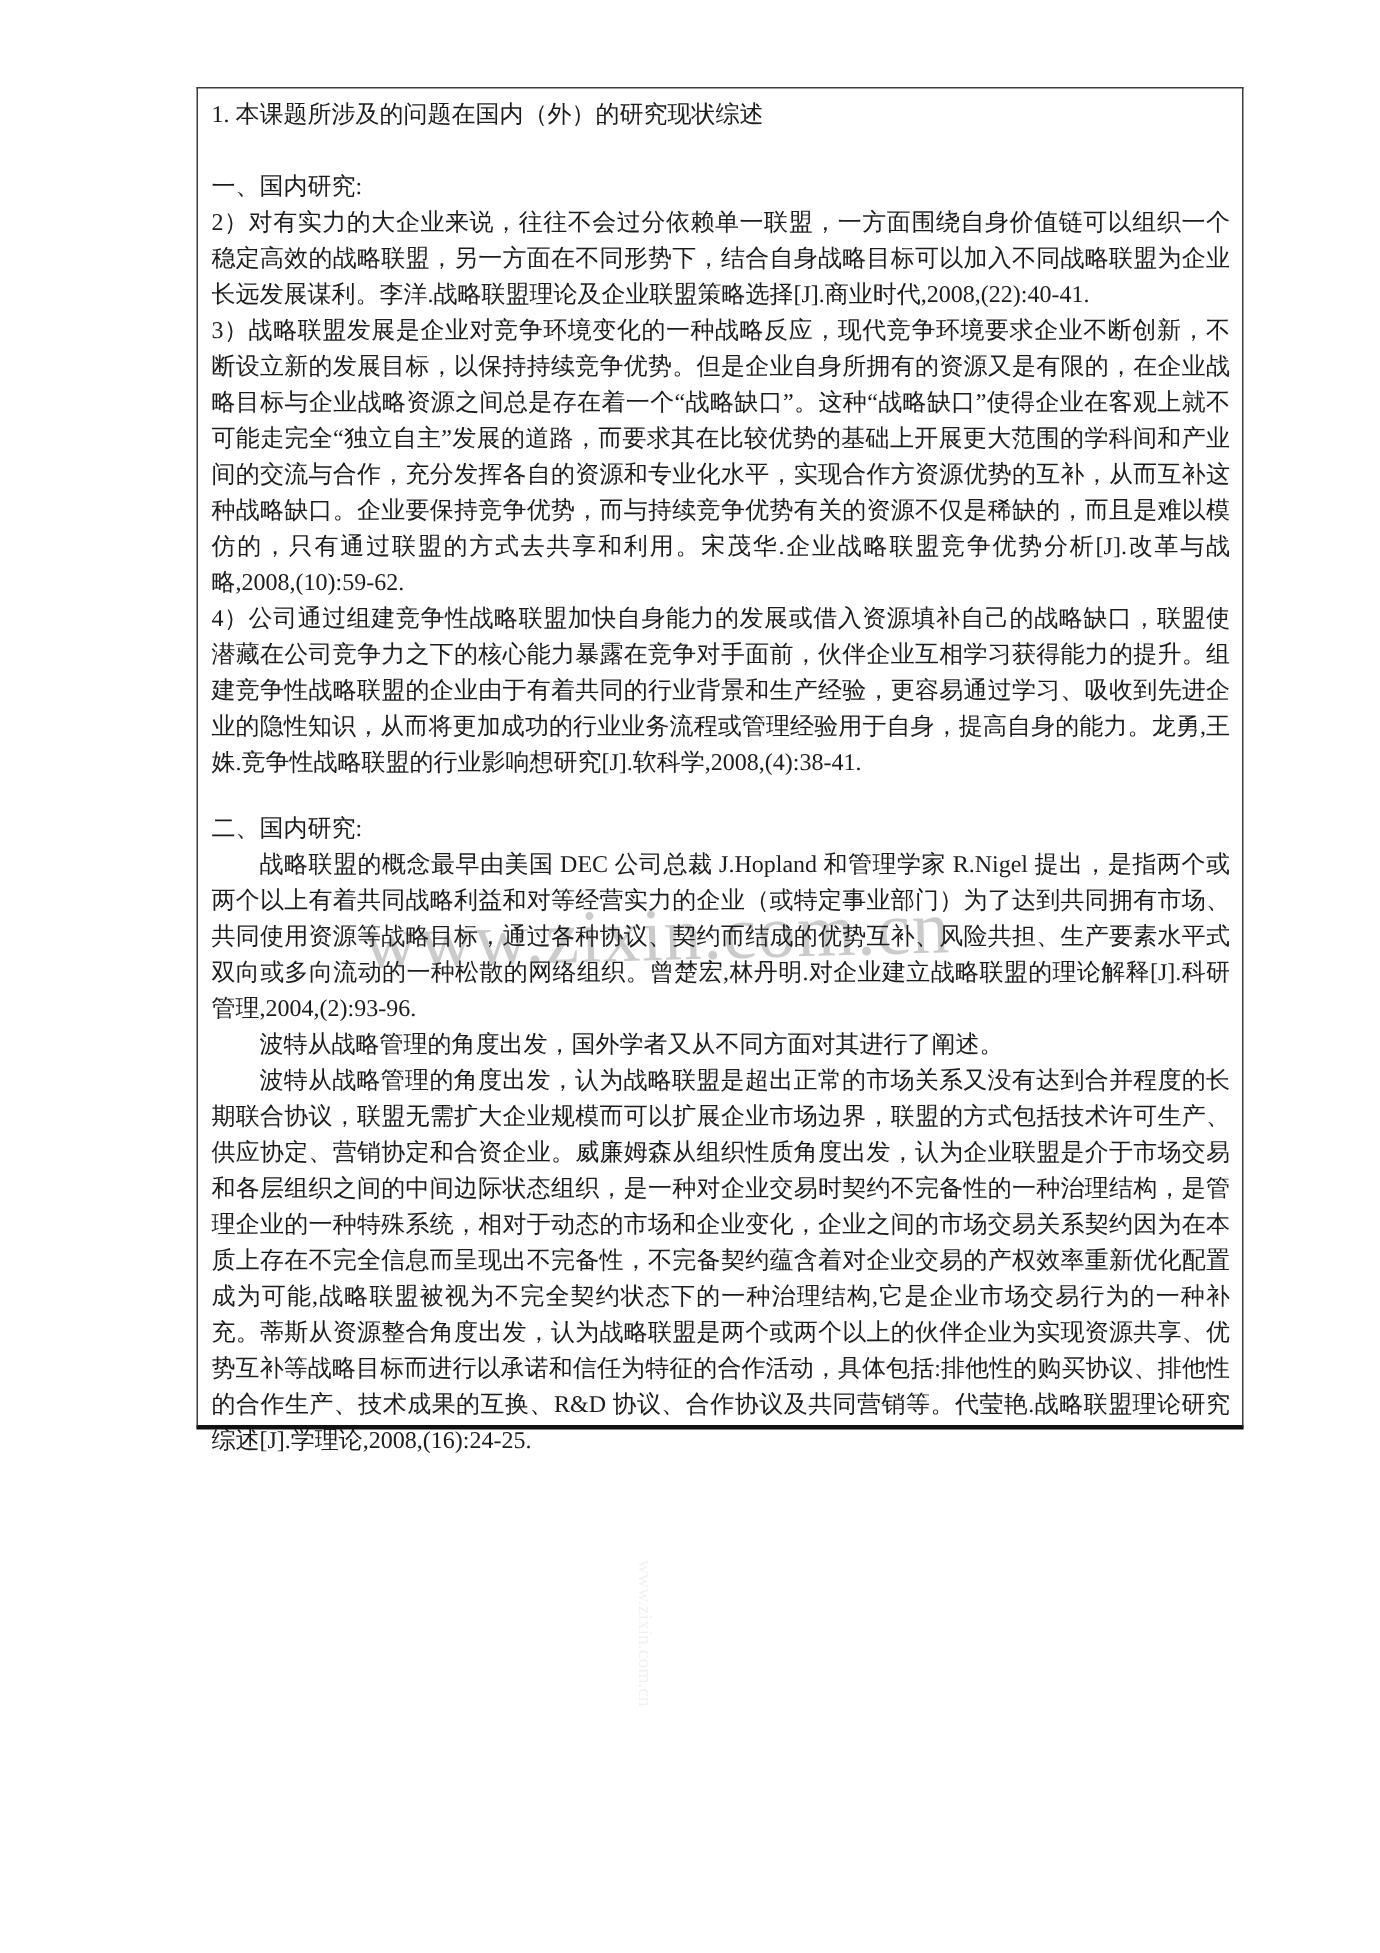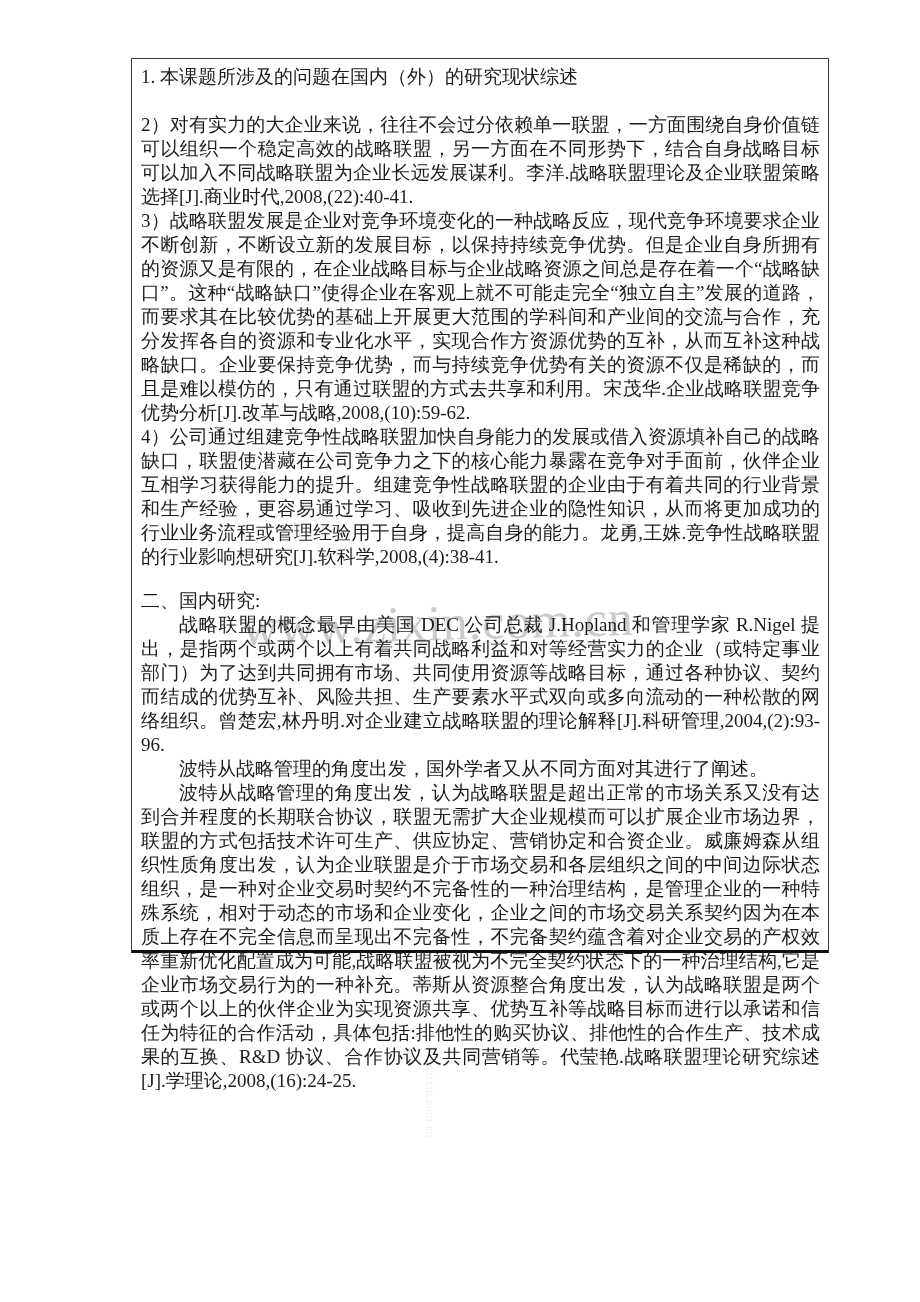--- a/index.html
+++ b/index.html
@@ -41,21 +41,21 @@
   .doc-box {
     position: absolute;
     left: 131px;
     top: 58px;
     width: 698px;
     height: 895px;
     box-sizing: border-box;
     border: 1px solid #3c3c3c;
     border-bottom: 3px solid #111111;
     padding: 6px 8px 0 9px;
-    font-size: 19px;
+    font-size: 16px;
     line-height: 24px;
     text-align: justify;
     z-index: 1;
   }
   .doc-box p {
     margin: 0;
     padding: 0;
   }
   .doc-title {
     margin-bottom: 24px !important;
@@ -73,20 +73,21 @@
 <div class="page">
 
   <div class="watermark-center">www.zixin.com.cn</div>
 
   <div class="watermark-bottom">www.zixin.com.cn</div>
 
   <div class="doc-box">
 
     <p class="doc-title">1. 本课题所涉及的问题在国内（外）的研究现状综述</p>
 
+    <p>一、国内研究:</p>
 
 
     <p>2）对有实力的大企业来说，往往不会过分依赖单一联盟，一方面围绕自身价值链可以组织一个稳定高效的战略联盟，另一方面在不同形势下，结合自身战略目标可以加入不同战略联盟为企业长远发展谋利。李洋.战略联盟理论及企业联盟策略选择[J].商业时代,2008,(22):40-41.</p>
 
     <p>3）战略联盟发展是企业对竞争环境变化的一种战略反应，现代竞争环境要求企业不断创新，不断设立新的发展目标，以保持持续竞争优势。但是企业自身所拥有的资源又是有限的，在企业战略目标与企业战略资源之间总是存在着一个“战略缺口”。这种“战略缺口”使得企业在客观上就不可能走完全“独立自主”发展的道路，而要求其在比较优势的基础上开展更大范围的学科间和产业间的交流与合作，充分发挥各自的资源和专业化水平，实现合作方资源优势的互补，从而互补这种战略缺口。企业要保持竞争优势，而与持续竞争优势有关的资源不仅是稀缺的，而且是难以模仿的，只有通过联盟的方式去共享和利用。宋茂华.企业战略联盟竞争优势分析[J].改革与战略,2008,(10):59-62.</p>
 
     <p>4）公司通过组建竞争性战略联盟加快自身能力的发展或借入资源填补自己的战略缺口，联盟使潜藏在公司竞争力之下的核心能力暴露在竞争对手面前，伙伴企业互相学习获得能力的提升。组建竞争性战略联盟的企业由于有着共同的行业背景和生产经验，更容易通过学习、吸收到先进企业的隐性知识，从而将更加成功的行业业务流程或管理经验用于自身，提高自身的能力。龙勇,王姝.竞争性战略联盟的行业影响想研究[J].软科学,2008,(4):38-41.</p>
 
     <p class="foreign-heading">二、国内研究:</p>
 

